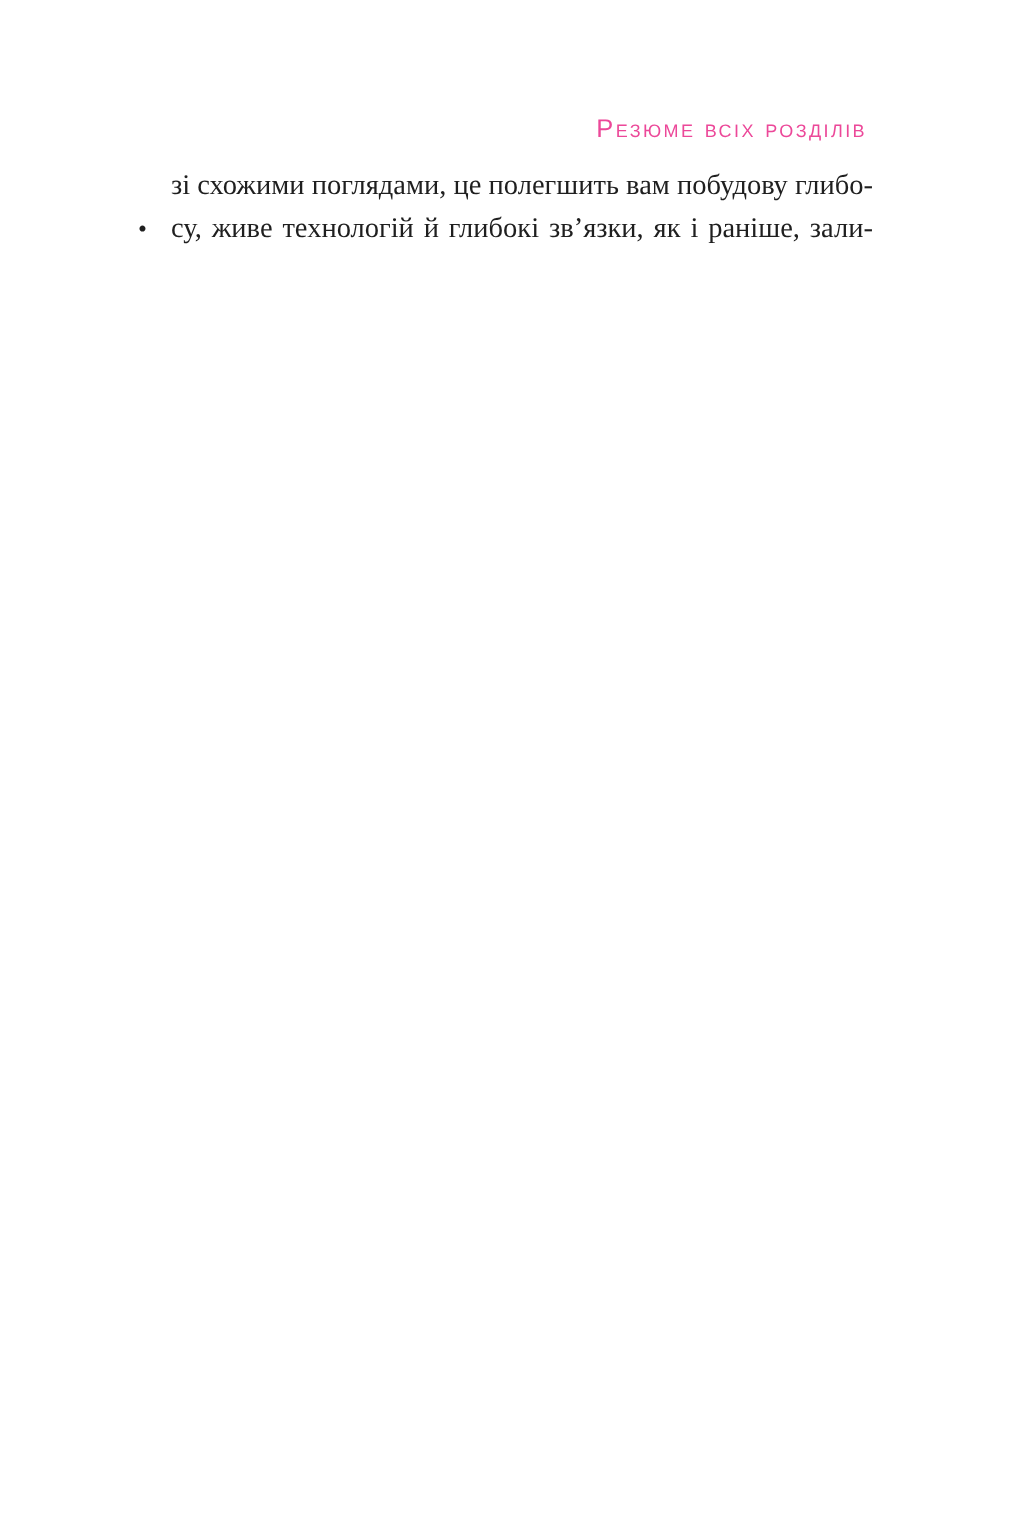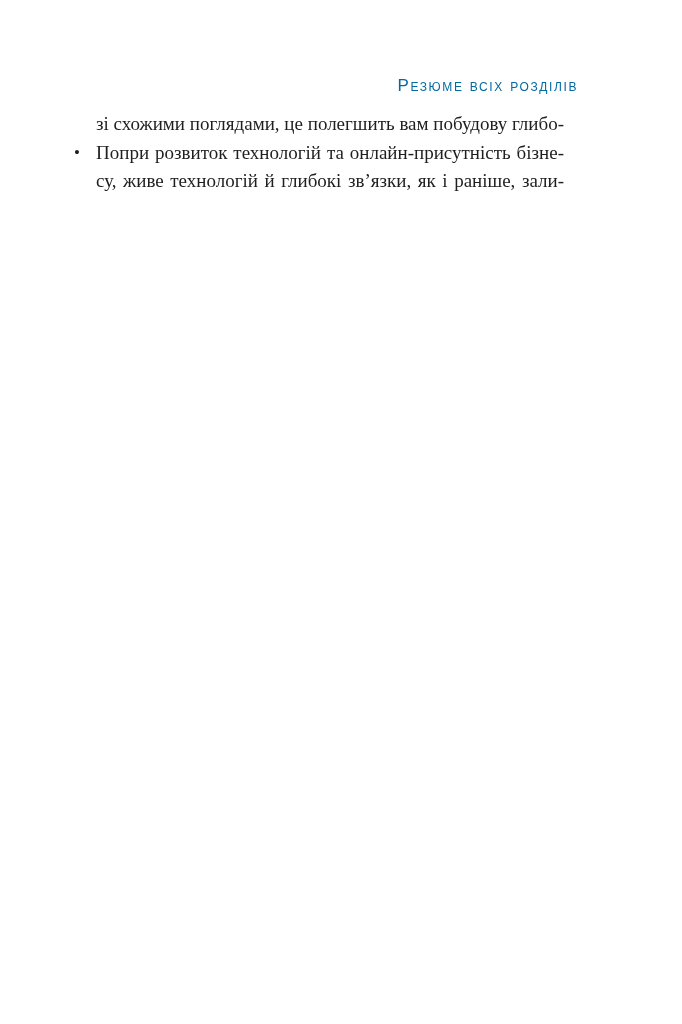--- a/index.html
+++ b/index.html
@@ -17,26 +17,26 @@
   }
   .running-header {
     position: absolute;
     top: 76px;
     right: 104px;
     font-family: "Liberation Sans", sans-serif;
     font-variant: small-caps;
     font-size: 17px;
     line-height: 19px;
     letter-spacing: 1.6px;
-    color: #0369a1;
+    color: #ec4899;
     white-space: nowrap;
   }
   .body-text {
     position: absolute;
-    left: 96px;
+    left: 114px;
     top: 110px;
     width: 468px;
     font-size: 19px;
     line-height: 28.6px;
     color: #1f1f1f;
   }
   .para {
     position: relative;
   }
   .line {
@@ -64,18 +64,17 @@
   <div class="running-header">Резюме всіх розділів</div>
 
   <div class="body-text">
 
     <div class="para">
       <div class="line fill">зі схожими поглядами, це полегшить вам побудову глибо-</div>
     </div>
 
     <div class="para">
       <span class="bullet-marker">•</span>
-      <div class="line fill">Попри розвиток технологій та онлайн-присутність бізне-</div>
       <div class="line fill">су, живе технологій й глибокі зв’язки, як і раніше, зали-</div>
     </div>
 
   </div>
 </div>
 
 </body></html>

